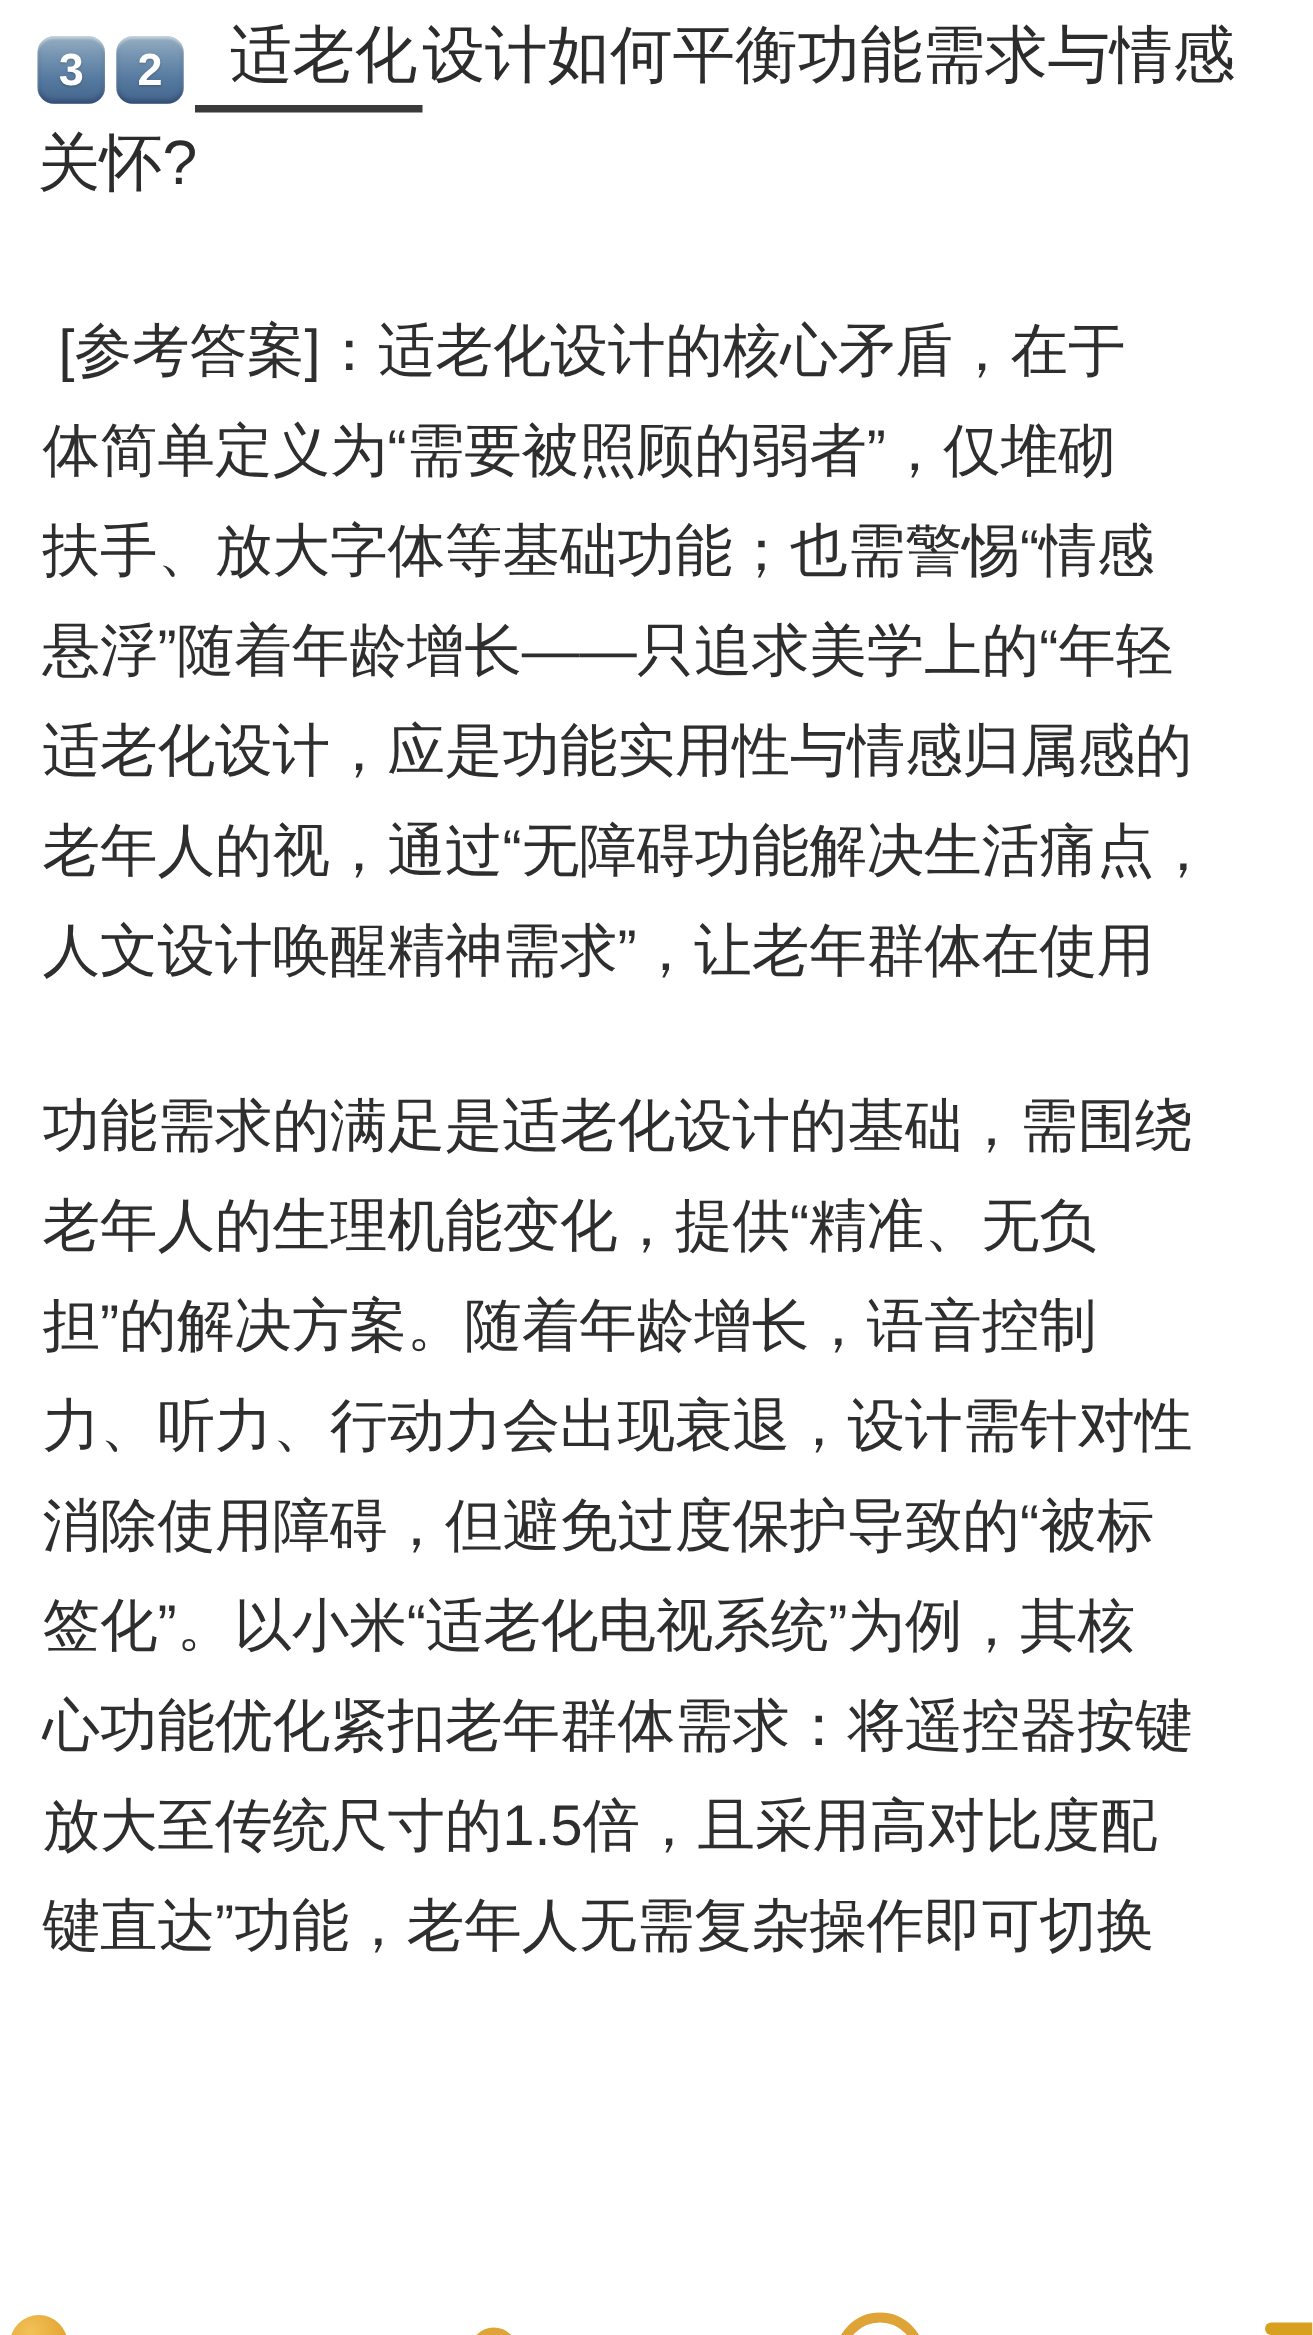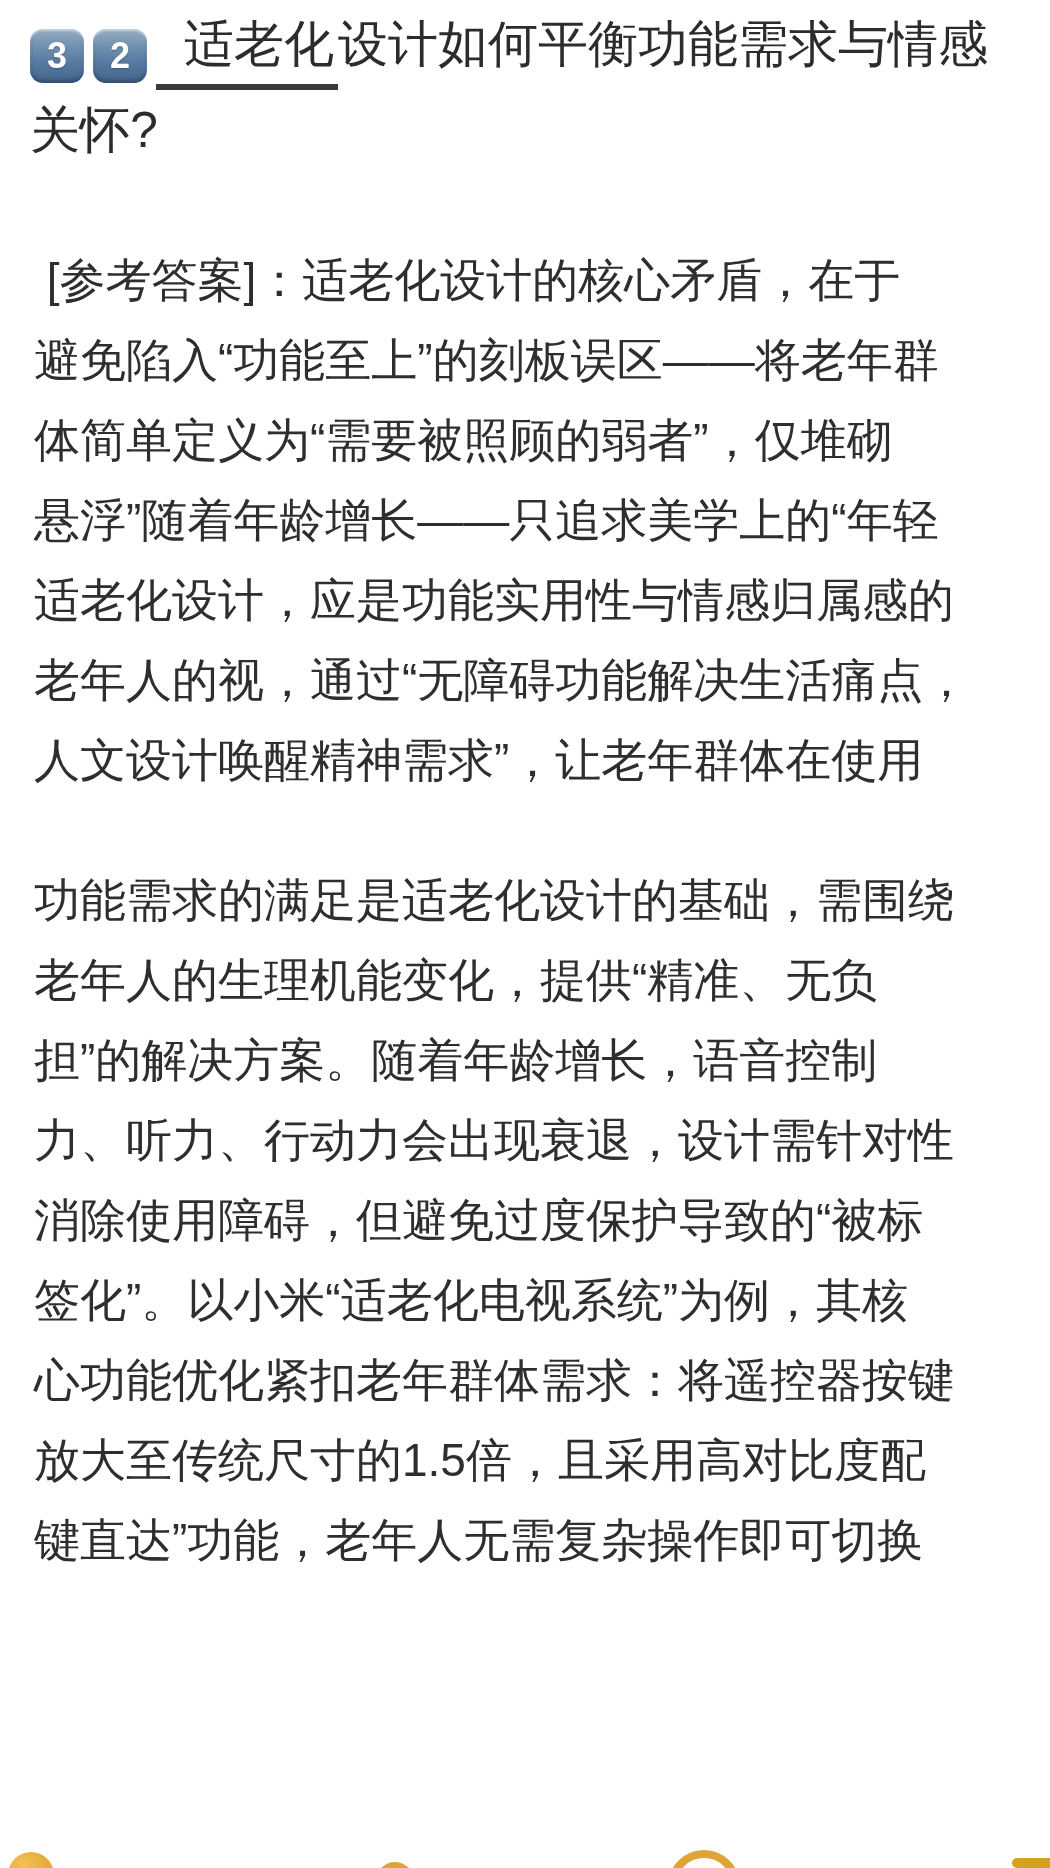--- a/index.html
+++ b/index.html
@@ -117,24 +117,24 @@
       <span>3</span>
     </span><span class="keycap">
       <span>2</span>
     </span><span class="underlined-term"> 适老化</span><span>设计如何平衡功能需求与情感关怀?</span>
   </div>
 
   <div class="para para-first">
 
       <div class="para-line"> [参考答案]：适老化设计的核心矛盾，在于</div>
 
-      <div class="para-line">避免陷入“功能至上”的刻板误区——将老年群</div>
 
       <div class="para-line">体简单定义为“需要被照顾的弱者”，仅堆砌</div>
 
+      <div class="para-line">扶手、放大字体等基础功能；也需警惕“情感</div>
 
       <div class="para-line">悬浮”随着年龄增长——只追求美学上的“年轻</div>
 
 
       <div class="para-line">适老化设计，应是功能实用性与情感归属感的</div>
 
       <div class="para-line">老年人的视，通过“无障碍功能解决生活痛点，</div>
 
       <div class="para-line">人文设计唤醒精神需求”，让老年群体在使用</div>
 

